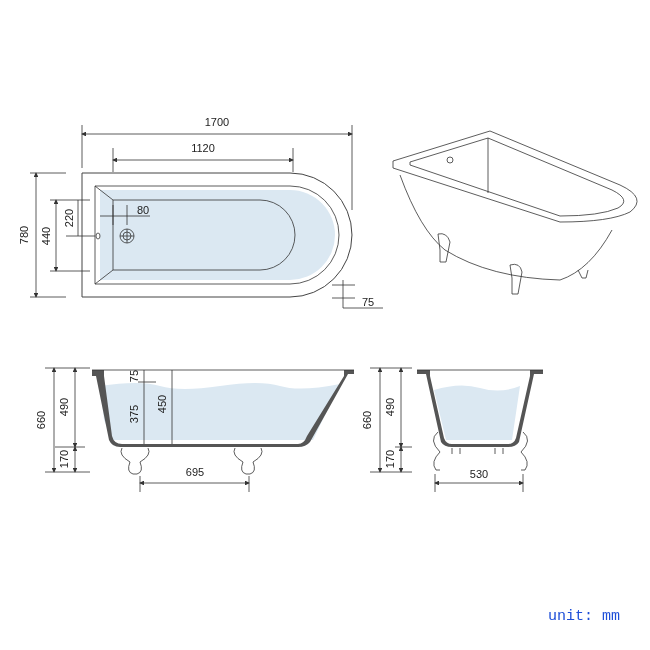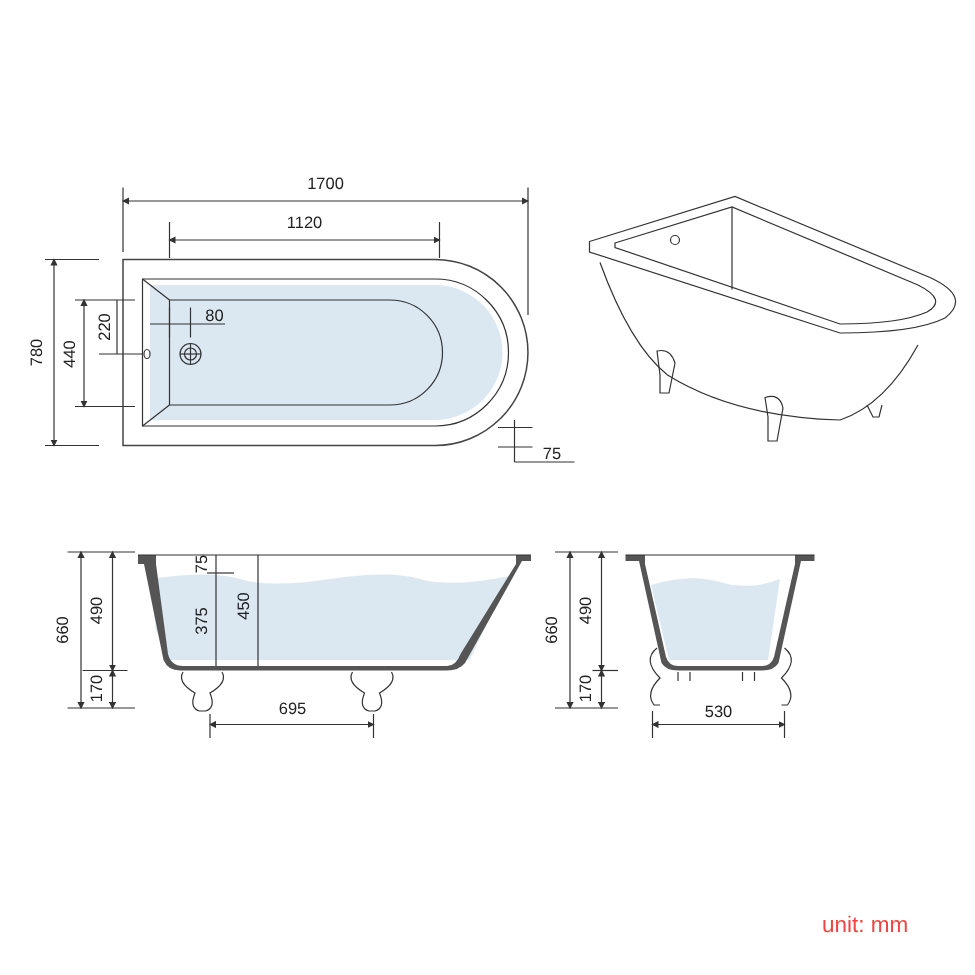--- a/index.html
+++ b/index.html
@@ -2,22 +2,22 @@
 <html><head>
 <meta charset="utf-8">
 <style>
   html, body { margin: 0; padding: 0; background: #ffffff; }
   body { width: 650px; height: 650px; position: relative; overflow: hidden;
          font-family: "Liberation Sans", "DejaVu Sans", sans-serif; }
   svg { position: absolute; left: 0; top: 0; }
   .dim { font-family: "Liberation Sans", sans-serif; font-size: 11px; fill: #222; }
   .ln { stroke: #333; stroke-width: 0.8; fill: none; }
   .out { stroke: #444; stroke-width: 1; fill: none; }
-  .unit { position: absolute; left: 548px; top: 608px; font-size: 15px; color: #ef4444;
-          font-family: Liberation Sans, sans-serif; }
+  .unit { position: absolute; left: 548px; top: 608px; font-size: 15px; color: #1d4ed8;
+          font-family: Liberation Mono, monospace; }
 </style>
 </head>
 <body>
 
 <svg width="650" height="650" viewBox="0 0 650 650">
   <defs>
     <marker id="arr" markerWidth="6" markerHeight="6" refX="5" refY="3" orient="auto-start-reverse">
       <path d="M0,0 L6,3 L0,6 z" fill="#333"></path>
     </marker>
   </defs>

